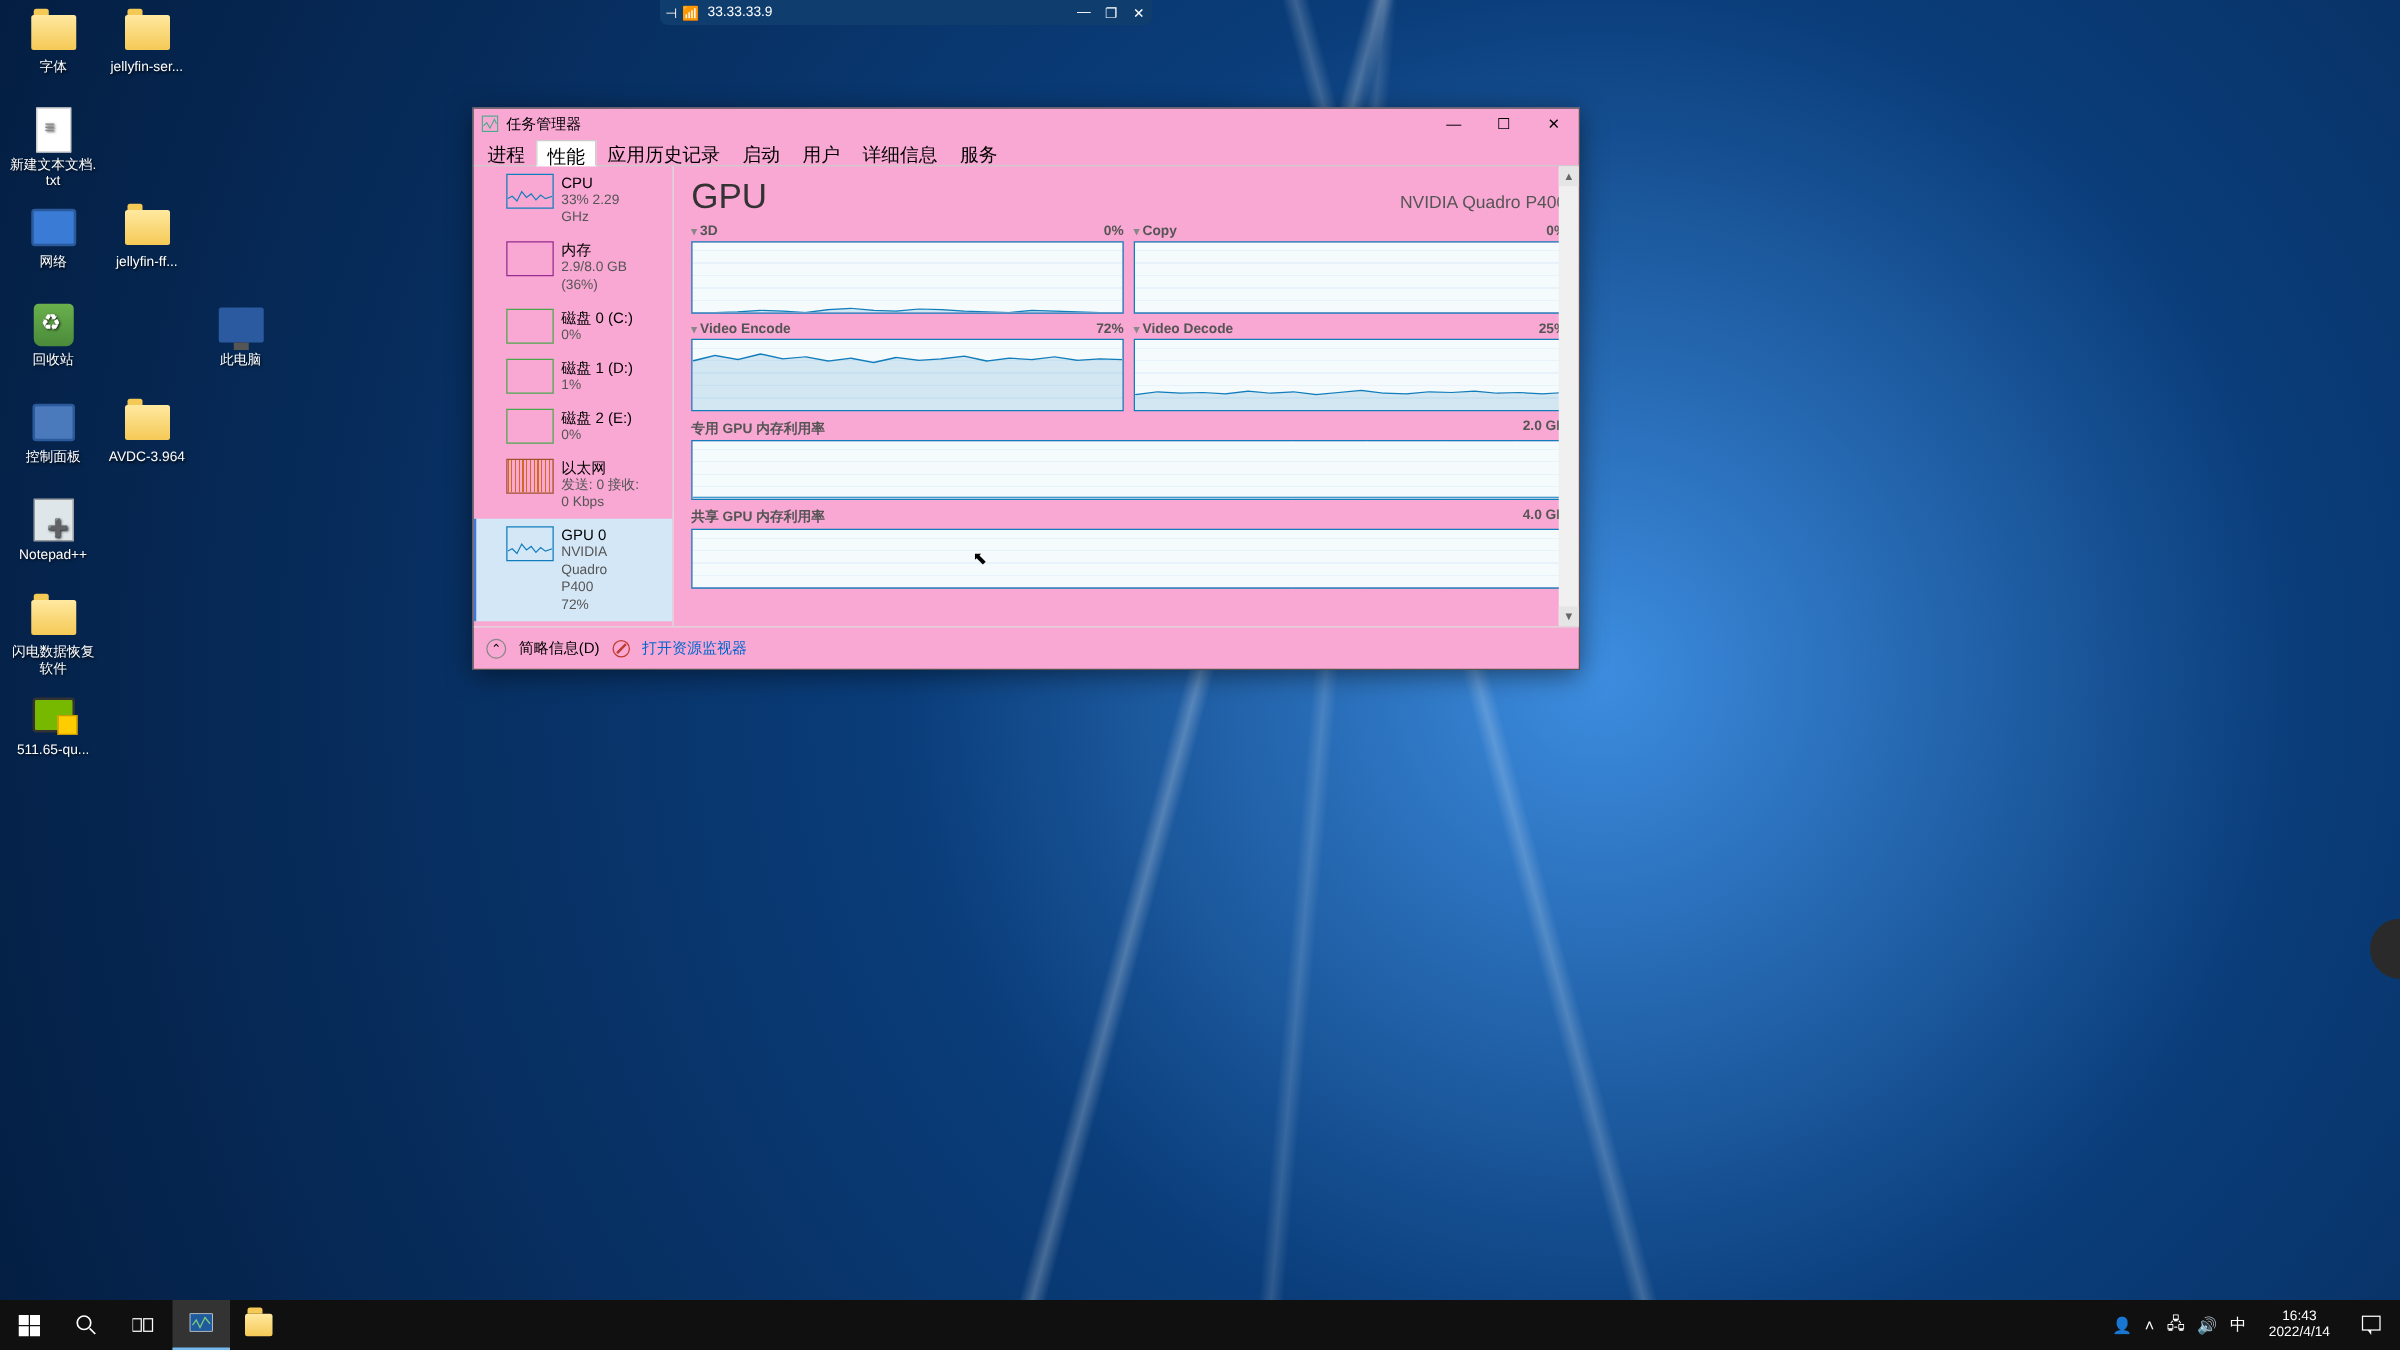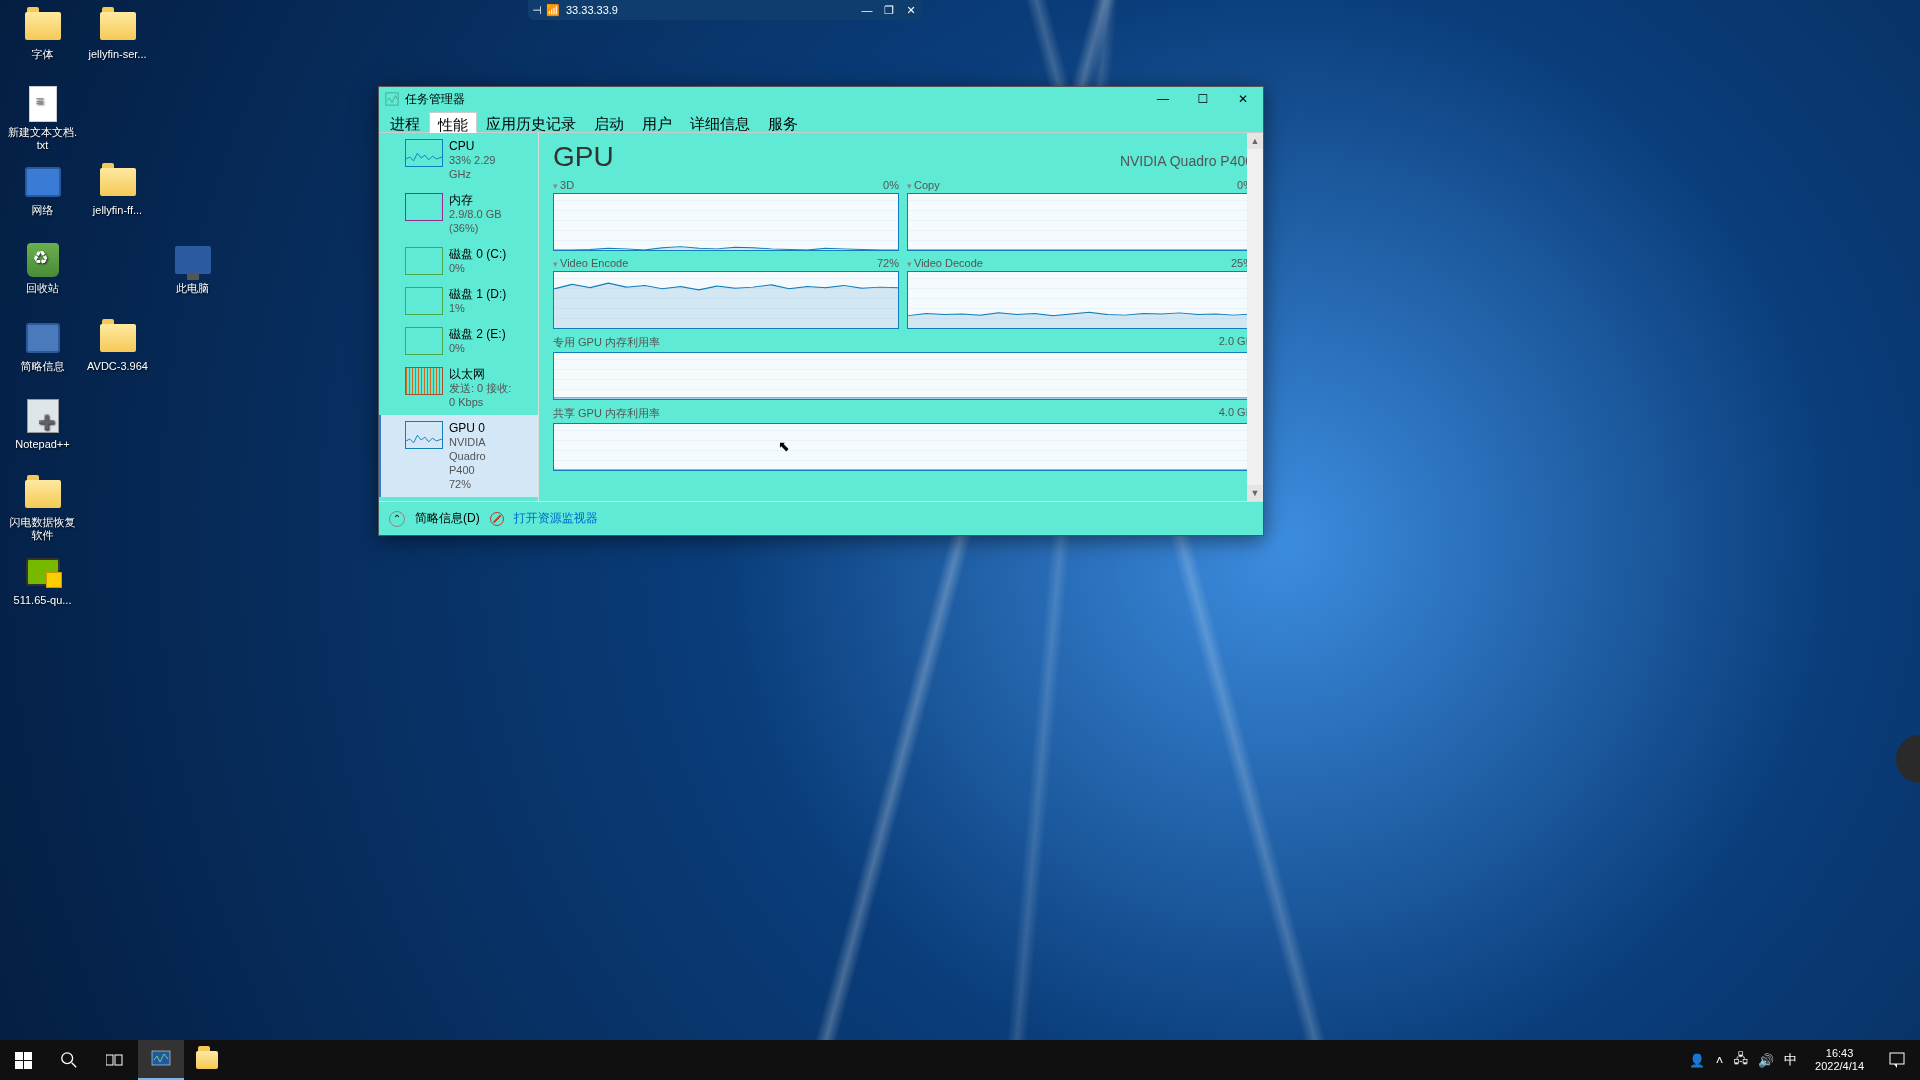--- a/index.html
+++ b/index.html
@@ -28,21 +28,21 @@
 .npp-ic::after { content: "➕"; position: absolute; bottom: 2px; right: 2px; color: #6ab04c; font-size: 14px; }
 .nv-ic { width: 34px; height: 28px; background: #76b900; border-radius: 3px; position: relative; border: 2px solid #333; }
 .nv-ic::after { content: ""; position: absolute; bottom: -4px; right: -4px; width: 14px; height: 14px; background: #ffcc00; border: 1px solid #cc9900; }
 
 .remote-bar { position: absolute; top: 0; left: 528px; width: 394px; height: 20px; background: #0f3d6e; border-radius: 0 0 6px 6px; color: #fff; font-size: 11px; display: flex; align-items: center; }
 .remote-bar .pin { width: 18px; text-align: center; cursor: pointer; }
 .remote-bar .sig { width: 20px; }
 .remote-bar .title { flex: 1; text-align: left; }
 .remote-bar .wbtn { width: 22px; text-align: center; cursor: pointer; }
 
-.tm { position: absolute; left: 378px; top: 86px; width: 886px; height: 450px; background: #5eead4; border: 1px solid #555; box-shadow: 0 4px 20px rgba(0,0,0,0.5); display: flex; flex-direction: column; }
+.tm { position: absolute; left: 378px; top: 86px; width: 886px; height: 450px; background: #f9a8d4; border: 1px solid #555; box-shadow: 0 4px 20px rgba(0,0,0,0.5); display: flex; flex-direction: column; }
 .tm-titlebar { height: 24px; display: flex; align-items: center; padding-left: 6px; font-size: 12px; }
 .tm-titlebar .icon { width: 14px; height: 14px; margin-right: 6px; }
 .tm-titlebar .ttl { flex: 1; }
 .tm-titlebar .wc { width: 40px; height: 24px; display: flex; align-items: center; justify-content: center; cursor: pointer; }
 .tm-menu { height: 20px; display: flex; font-size: 12px; padding-left: 4px; }
 .tm-menu span { padding: 2px 8px; cursor: pointer; }
 .tm-tabs { height: 22px; display: flex; font-size: 15px; border-bottom: 1px solid #ccc; padding-left: 2px; }
 .tm-tabs span { padding: 3px 8px; cursor: pointer; border: 1px solid transparent; }
 .tm-tabs span.active { border: 1px solid #ccc; border-bottom: 1px solid #fff; background: #fff; position: relative; top: 1px; text-align: center; }
 .tm-body { flex: 1; display: flex; overflow: hidden; }
@@ -61,21 +61,21 @@
 .sb-text .t1 { font-size: 12px; }
 .sb-text .t2 { color: #555; }
 
 .dp { flex: 1; padding: 8px 10px 0 14px; position: relative; overflow-y: auto; }
 .dp-head { display: flex; justify-content: space-between; align-items: baseline; margin-bottom: 6px; }
 .dp-head h1 { font-size: 28px; font-weight: 400; color: #333; }
 .dp-head .model { font-size: 14px; color: #555; }
 .charts { display: grid; grid-template-columns: 1fr 1fr; gap: 6px 8px; }
 .chart { display: flex; flex-direction: column; }
 .chart.full { grid-column: 1 / 3; }
-.chart-head { display: flex; justify-content: space-between; font-size: 11px; color: #555; margin-bottom: 2px; }
+.chart-head { display: flex; justify-content: space-between; font-size: 11px; color: #555; margin-bottom: 2px; font-weight: bold; }
 .chart-head .dd::before { content: "▾ "; font-size: 9px; color: #888; }
 .chart-box { height: 58px; border: 1px solid #117dbb; background: repeating-linear-gradient(0deg, #f5fafd 0, #f5fafd 9px, #e8f2fa 9px, #e8f2fa 10px), repeating-linear-gradient(90deg, transparent 0, transparent 29px, #e8f2fa 29px, #e8f2fa 30px); position: relative; overflow: hidden; }
 .chart.full .chart-box { height: 48px; }
 .chart-box svg { position: absolute; inset: 0; width: 100%; height: 100%; }
 .chart-box polyline { fill: none; stroke: #117dbb; stroke-width: 1; }
 .chart-box polygon { fill: rgba(17,125,187,0.15); stroke: none; }
 .scroll-ind { position: absolute; right: 0; top: 0; bottom: 0; width: 16px; background: #f0f0f0; }
 .scroll-ind .up, .scroll-ind .dn { height: 16px; display: flex; align-items: center; justify-content: center; font-size: 9px; color: #666; background: #e5e5e5; cursor: pointer; }
 .scroll-ind .up { position: absolute; top: 0; left: 0; right: 0; }
 .scroll-ind .dn { position: absolute; bottom: 0; left: 0; right: 0; }
@@ -148,21 +148,21 @@
     <div class="di">
       <div class="ic">
         <div class="pc-ic"></div>
       </div>
       <div class="lbl">此电脑</div>
     </div>
     <div class="di">
       <div class="ic">
         <div class="cp-ic"></div>
       </div>
-      <div class="lbl">简略信息</div>
+      <div class="lbl">控制面板</div>
     </div>
     <div class="di">
       <div class="ic">
         <div class="folder-ic"></div>
       </div>
       <div class="lbl">AVDC-3.964</div>
     </div>
     <div></div>
     <div class="di">
       <div class="ic">

